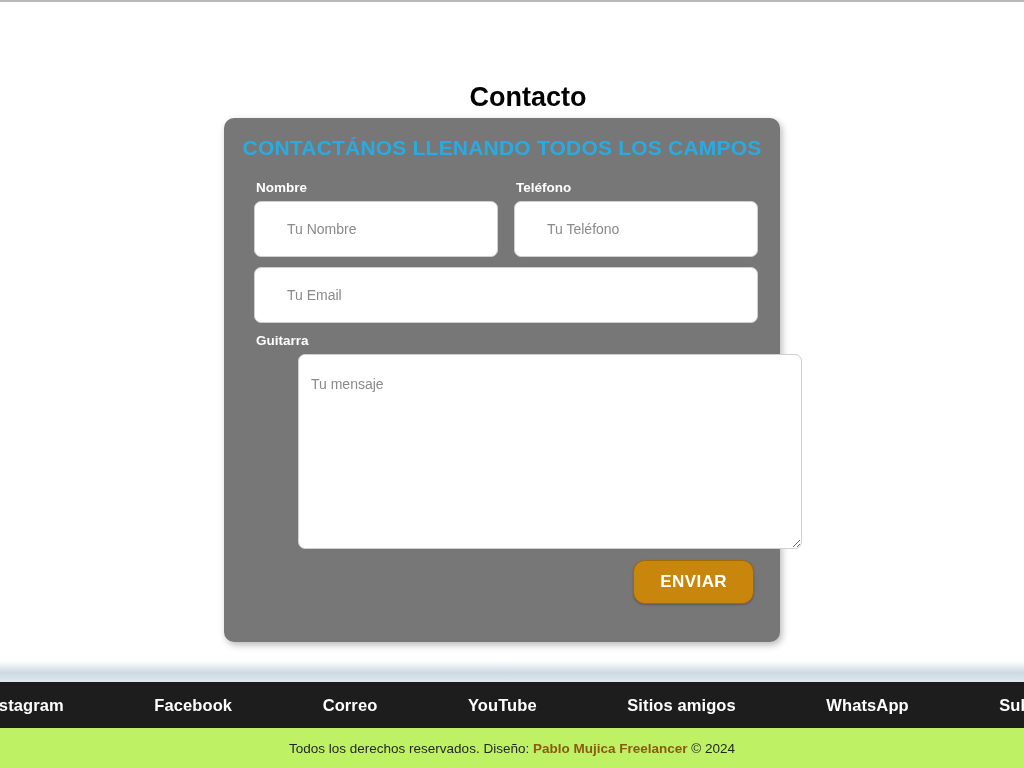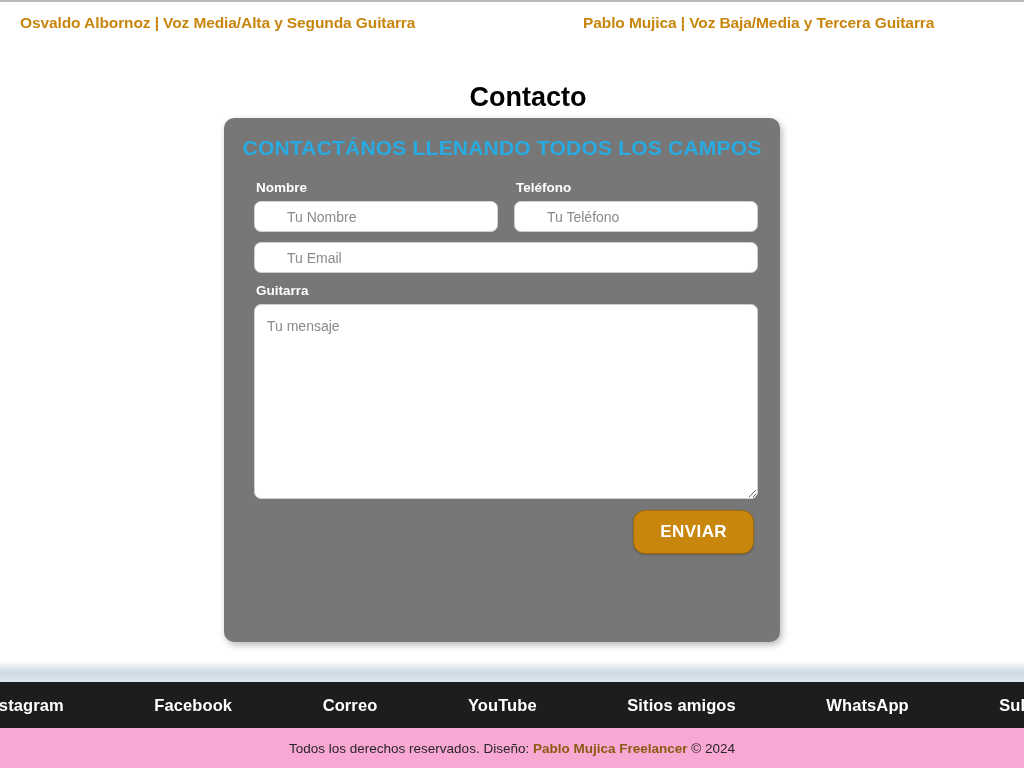--- a/index.html
+++ b/index.html
@@ -116,35 +116,36 @@
     width: 100%;
     background: #ffffff;
     border: 1px solid #cfcfcf;
     border-radius: 7px;
     font-family: "Liberation Sans", sans-serif;
     font-size: 14px;
     color: #404040;
     padding: 8px 12px;
     outline: none;
   }
-  .txt-input { height: 31px; padding-left: 32px; }
+  .txt-input { height: 56px; padding-left: 32px; }
 
   .txt-input::placeholder,
   .txt-area::placeholder {
     color: #8a8a8a;
     opacity: 1;
   }
 
   .block { margin-bottom: 10px; }
 
   .txt-area {
     height: 195px;
-    padding: 12px 12px;
+    padding: 20px 12px;
     resize: vertical;
     line-height: 1.35;
+    margin-left: 44px;
   }
 
   .submit-row {
     display: flex;
     justify-content: flex-end;
     margin-top: 11px;
     padding-right: 4px;
   }
 
   .send-btn {
@@ -204,21 +205,21 @@
     letter-spacing: 0.1px;
   }
 
   
   .copyright-bar {
     position: absolute;
     left: 0;
     top: 728px;
     width: 1024px;
     height: 40px;
-    background: #f9a8d4;
+    background: #bef264;
     display: flex;
     align-items: center;
     justify-content: center;
   }
   .copyright-text {
     font-size: 13.5px;
     color: #262626;
     white-space: nowrap;
   }
   .copyright-text .brand {
@@ -226,24 +227,20 @@
     font-weight: bold;
   }
 </style>
 </head>
 <body>
 
 <div id="page">
 
   <div class="top-rule"></div>
 
-  <div class="members">
-    <div class="member left">Osvaldo Albornoz | Voz Media/Alta y Segunda Guitarra</div>
-    <div class="member right">Pablo Mujica | Voz Baja/Media y Tercera Guitarra</div>
-  </div>
 
   <h1 class="page-title">Contacto</h1>
 
   <div class="card">
 
     <div class="card-heading">CONTACTÁNOS LLENANDO TODOS LOS CAMPOS</div>
 
     <div class="form-area">
 
       <div class="row">

